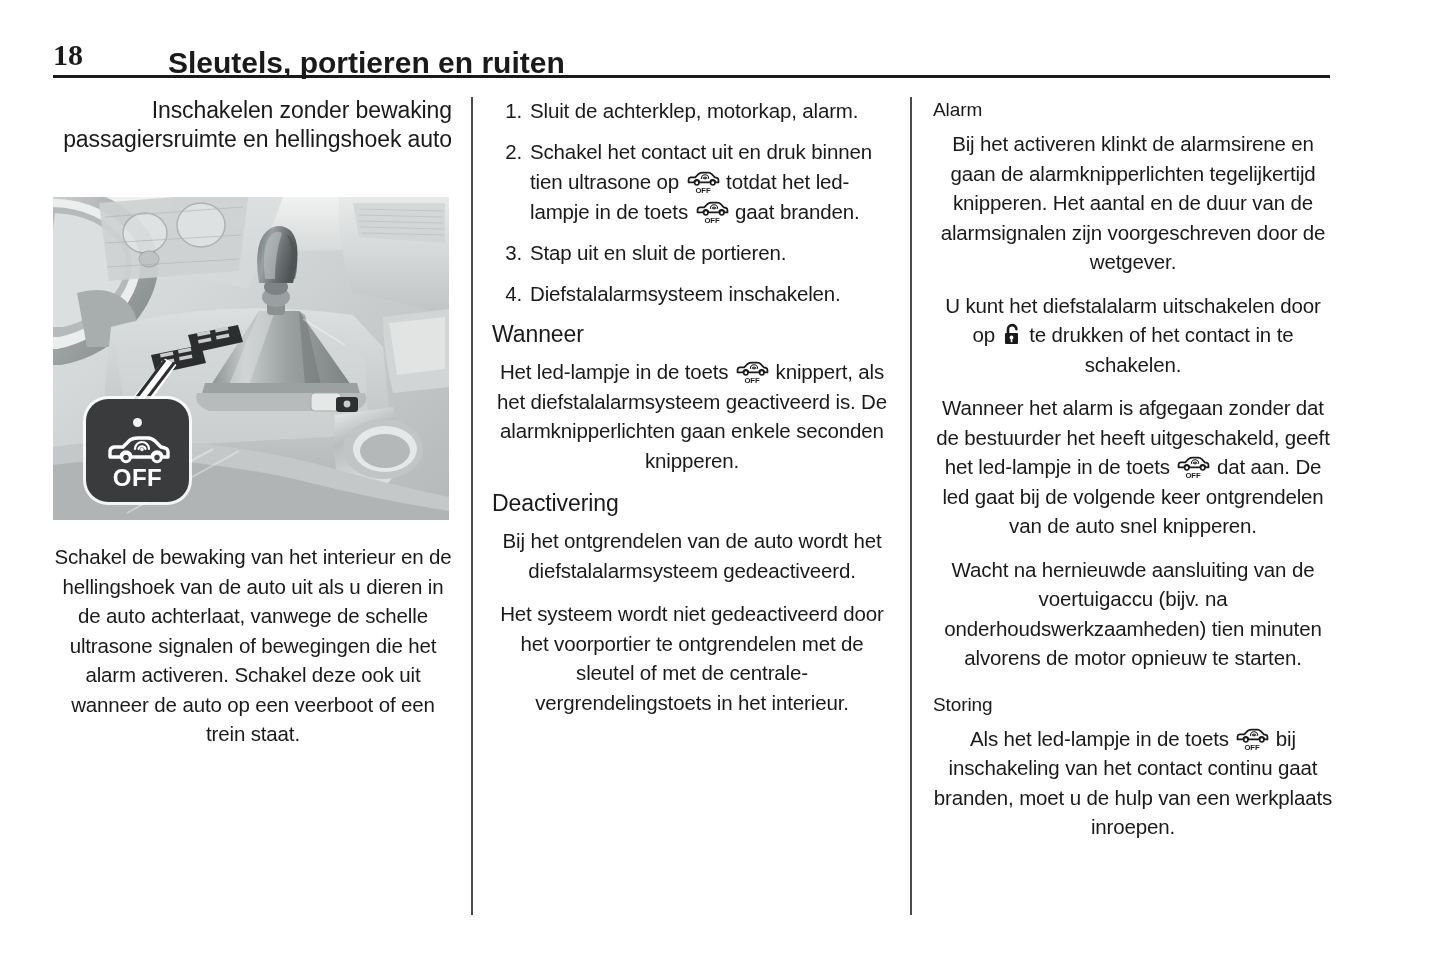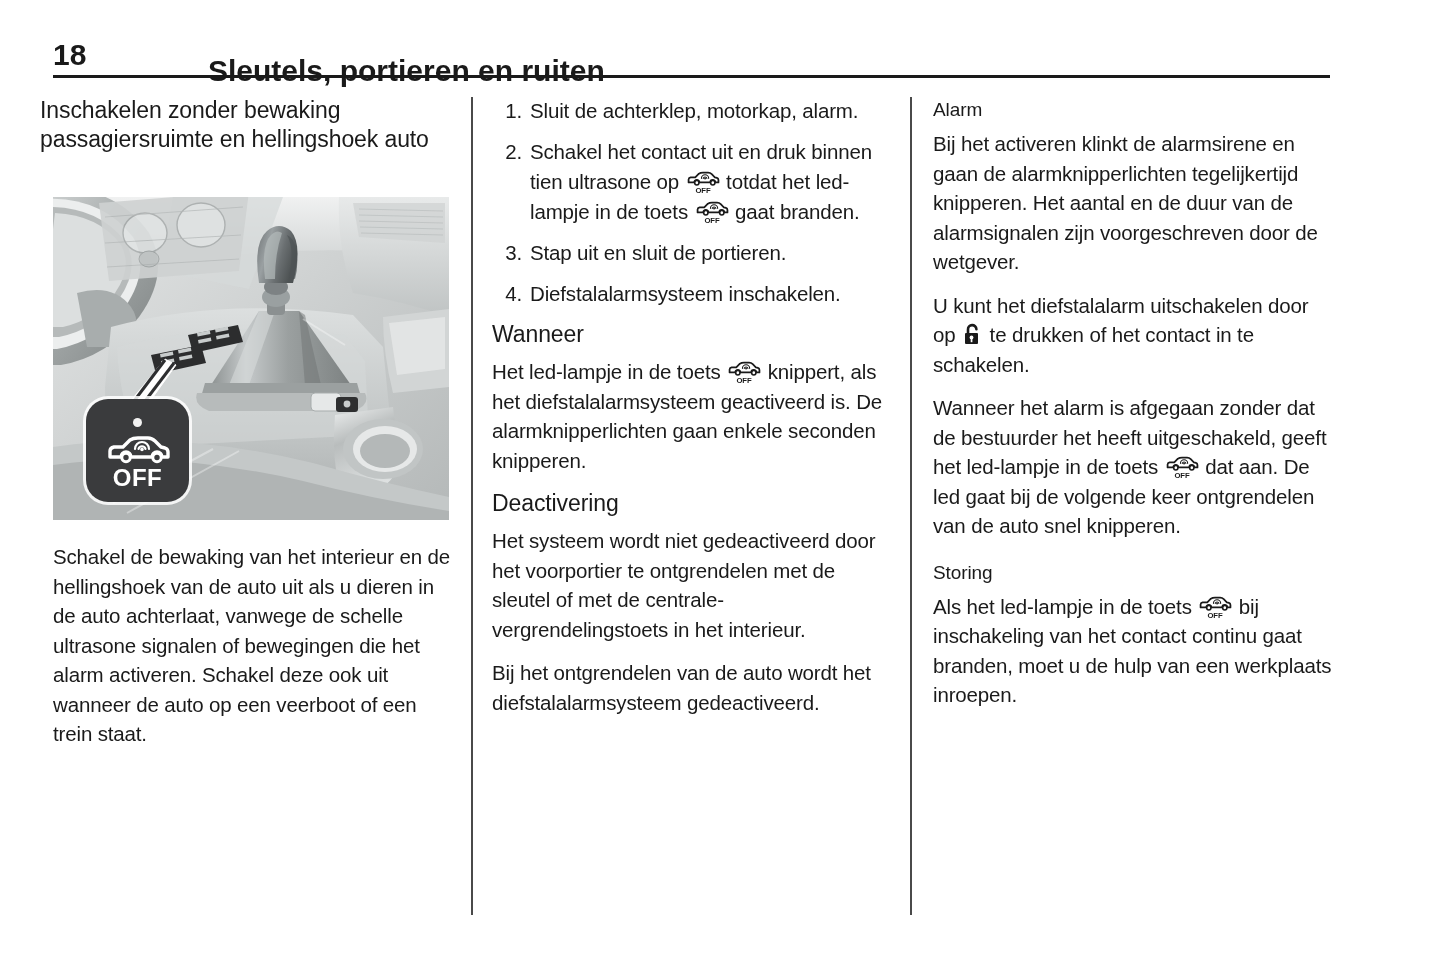--- a/index.html
+++ b/index.html
@@ -25,30 +25,30 @@
     height: 44px;
   }
   .page-number {
     position: absolute;
     left: 0;
     top: 0;
     font-size: 30px;
     font-weight: bold;
     letter-spacing: 0px;
     line-height: 38px;
+    font-family: Liberation Serif, serif;
   }
   .page-title {
     position: absolute;
     left: 115px;
-    top: 16px;
+    top: 8px;
     font-size: 30px;
     font-weight: bold;
     line-height: 38px;
     white-space: nowrap;
-    margin-left: 40px;
   }
   .header-rule {
     position: absolute;
     left: 53px;
     top: 75px;
     width: 1277px;
     height: 3px;
     background: #1a1a1a;
   }
 
@@ -61,21 +61,21 @@
     background: #4a4a4a;
   }
   .col-divider.one { left: 471px; }
   .col-divider.two { left: 910px; }
 
   
   .column {
     position: absolute;
     top: 96px;
   }
-  .col-left  { left: 40px;  width: 397px; }
+  .col-left  { left: 55px;  width: 397px; text-align: right; }
   .col-mid   { left: 492px; width: 400px; }
   .col-right { left: 933px; width: 400px; }
 
   h2.sec-head {
     font-size: 23px;
     font-weight: normal;
     line-height: 29px;
     margin: 0 0 8px 0;
     letter-spacing: -0.1px;
   }
@@ -83,20 +83,21 @@
     font-weight: normal;
     font-size: 19px;
     line-height: 27px;
     margin: 0 0 6px 0;
   }
   p.body {
     font-size: 20.5px;
     line-height: 29.5px;
     margin: 0 0 14px 0;
     letter-spacing: -0.15px;
+    text-align: center;
   }
   p.body:last-child { margin-bottom: 0; }
 
   .spacer-top { margin-top: 20px; }
 
   
   ol.steps {
     margin: 0;
     padding: 0;
     list-style: none;
@@ -440,22 +441,22 @@
             <path d="M30,14 A7,7 0 0 1 44,14"></path>
             <path d="M33.5,14 A3.6,3.6 0 0 1 40.5,14"></path>
           </g>
           <circle cx="37" cy="14.4" r="1.8" fill="#1a1a1a"></circle>
         </g>
         <text x="33" y="43" text-anchor="middle" font-family="Liberation Sans, sans-serif" font-size="15" font-weight="bold" fill="#1a1a1a">OFF</text>
       </svg>
     </span><span> knippert, als het diefstalalarmsysteem geactiveerd is. De alarmknipperlichten gaan enkele seconden knipperen.</span></p>
 
   <h2 class="sec-head">Deactivering</h2>
+  <p class="body">Bij het ontgrendelen van de auto wordt het diefstalalarmsysteem gedeactiveerd.</p>
   <p class="body">Het systeem wordt niet gedeactiveerd door het voorportier te ontgrendelen met de sleutel of met de centrale-vergrendelingstoets in het interieur.</p>
-  <p class="body">Bij het ontgrendelen van de auto wordt het diefstalalarmsysteem gedeactiveerd.</p>
 </div>
 
 <div class="column col-right">
 
   <h2 class="sec-head bold-head">Alarm</h2>
   <p class="body">Bij het activeren klinkt de alarmsirene en gaan de alarmknipperlichten tegelijkertijd knipperen. Het aantal en de duur van de alarmsignalen zijn voorgeschreven door de wetgever.</p>
 
   <p class="body"><span>U kunt het diefstalalarm uitschakelen door op </span><span class="icon-unlock">
       <svg viewBox="0 0 19 23" width="19" height="23">
         <path d="M5,10 L5,6.5 A4.2,4.2 0 0 1 13.4,6.2" fill="none" stroke="#1a1a1a" stroke-width="2.6" stroke-linecap="round"></path>
@@ -475,20 +476,21 @@
           <g fill="none" stroke="#1a1a1a" stroke-width="2.2" stroke-linecap="round">
             <path d="M30,14 A7,7 0 0 1 44,14"></path>
             <path d="M33.5,14 A3.6,3.6 0 0 1 40.5,14"></path>
           </g>
           <circle cx="37" cy="14.4" r="1.8" fill="#1a1a1a"></circle>
         </g>
         <text x="33" y="43" text-anchor="middle" font-family="Liberation Sans, sans-serif" font-size="15" font-weight="bold" fill="#1a1a1a">OFF</text>
       </svg>
     </span><span> dat aan. De led gaat bij de volgende keer ontgrendelen van de auto snel knipperen.</span></p>
 
+  <p class="body">Wacht na hernieuwde aansluiting van de voertuigaccu (bijv. na onderhoudswerkzaamheden) tien minuten alvorens de motor opnieuw te starten.</p>
 
   <h2 class="sec-head bold-head" style="margin-top:18px;">Storing</h2>
   <p class="body"><span>Als het led-lampje in de toets </span><span class="icon-caroff">
       <svg viewBox="0 0 66 46" width="34" height="24">
         <g>
           <path d="M5,22 L5,16 Q5,13 9,12 L18,12 L25,5 Q28,3 33,3 L43,3 Q47,3 50,6 L56,12 L60,13 Q63,14 63,17 L63,22
                    L57,22 A5,5 0 0 0 47,22 L26,22 A5,5 0 0 0 16,22 Z" fill="none" stroke="#1a1a1a" stroke-width="3.4" stroke-linejoin="round"></path>
           <circle cx="21" cy="22.5" r="4.2" fill="none" stroke="#1a1a1a" stroke-width="3"></circle>
           <circle cx="52" cy="22.5" r="4.2" fill="none" stroke="#1a1a1a" stroke-width="3"></circle>
           <g fill="none" stroke="#1a1a1a" stroke-width="2.2" stroke-linecap="round">

